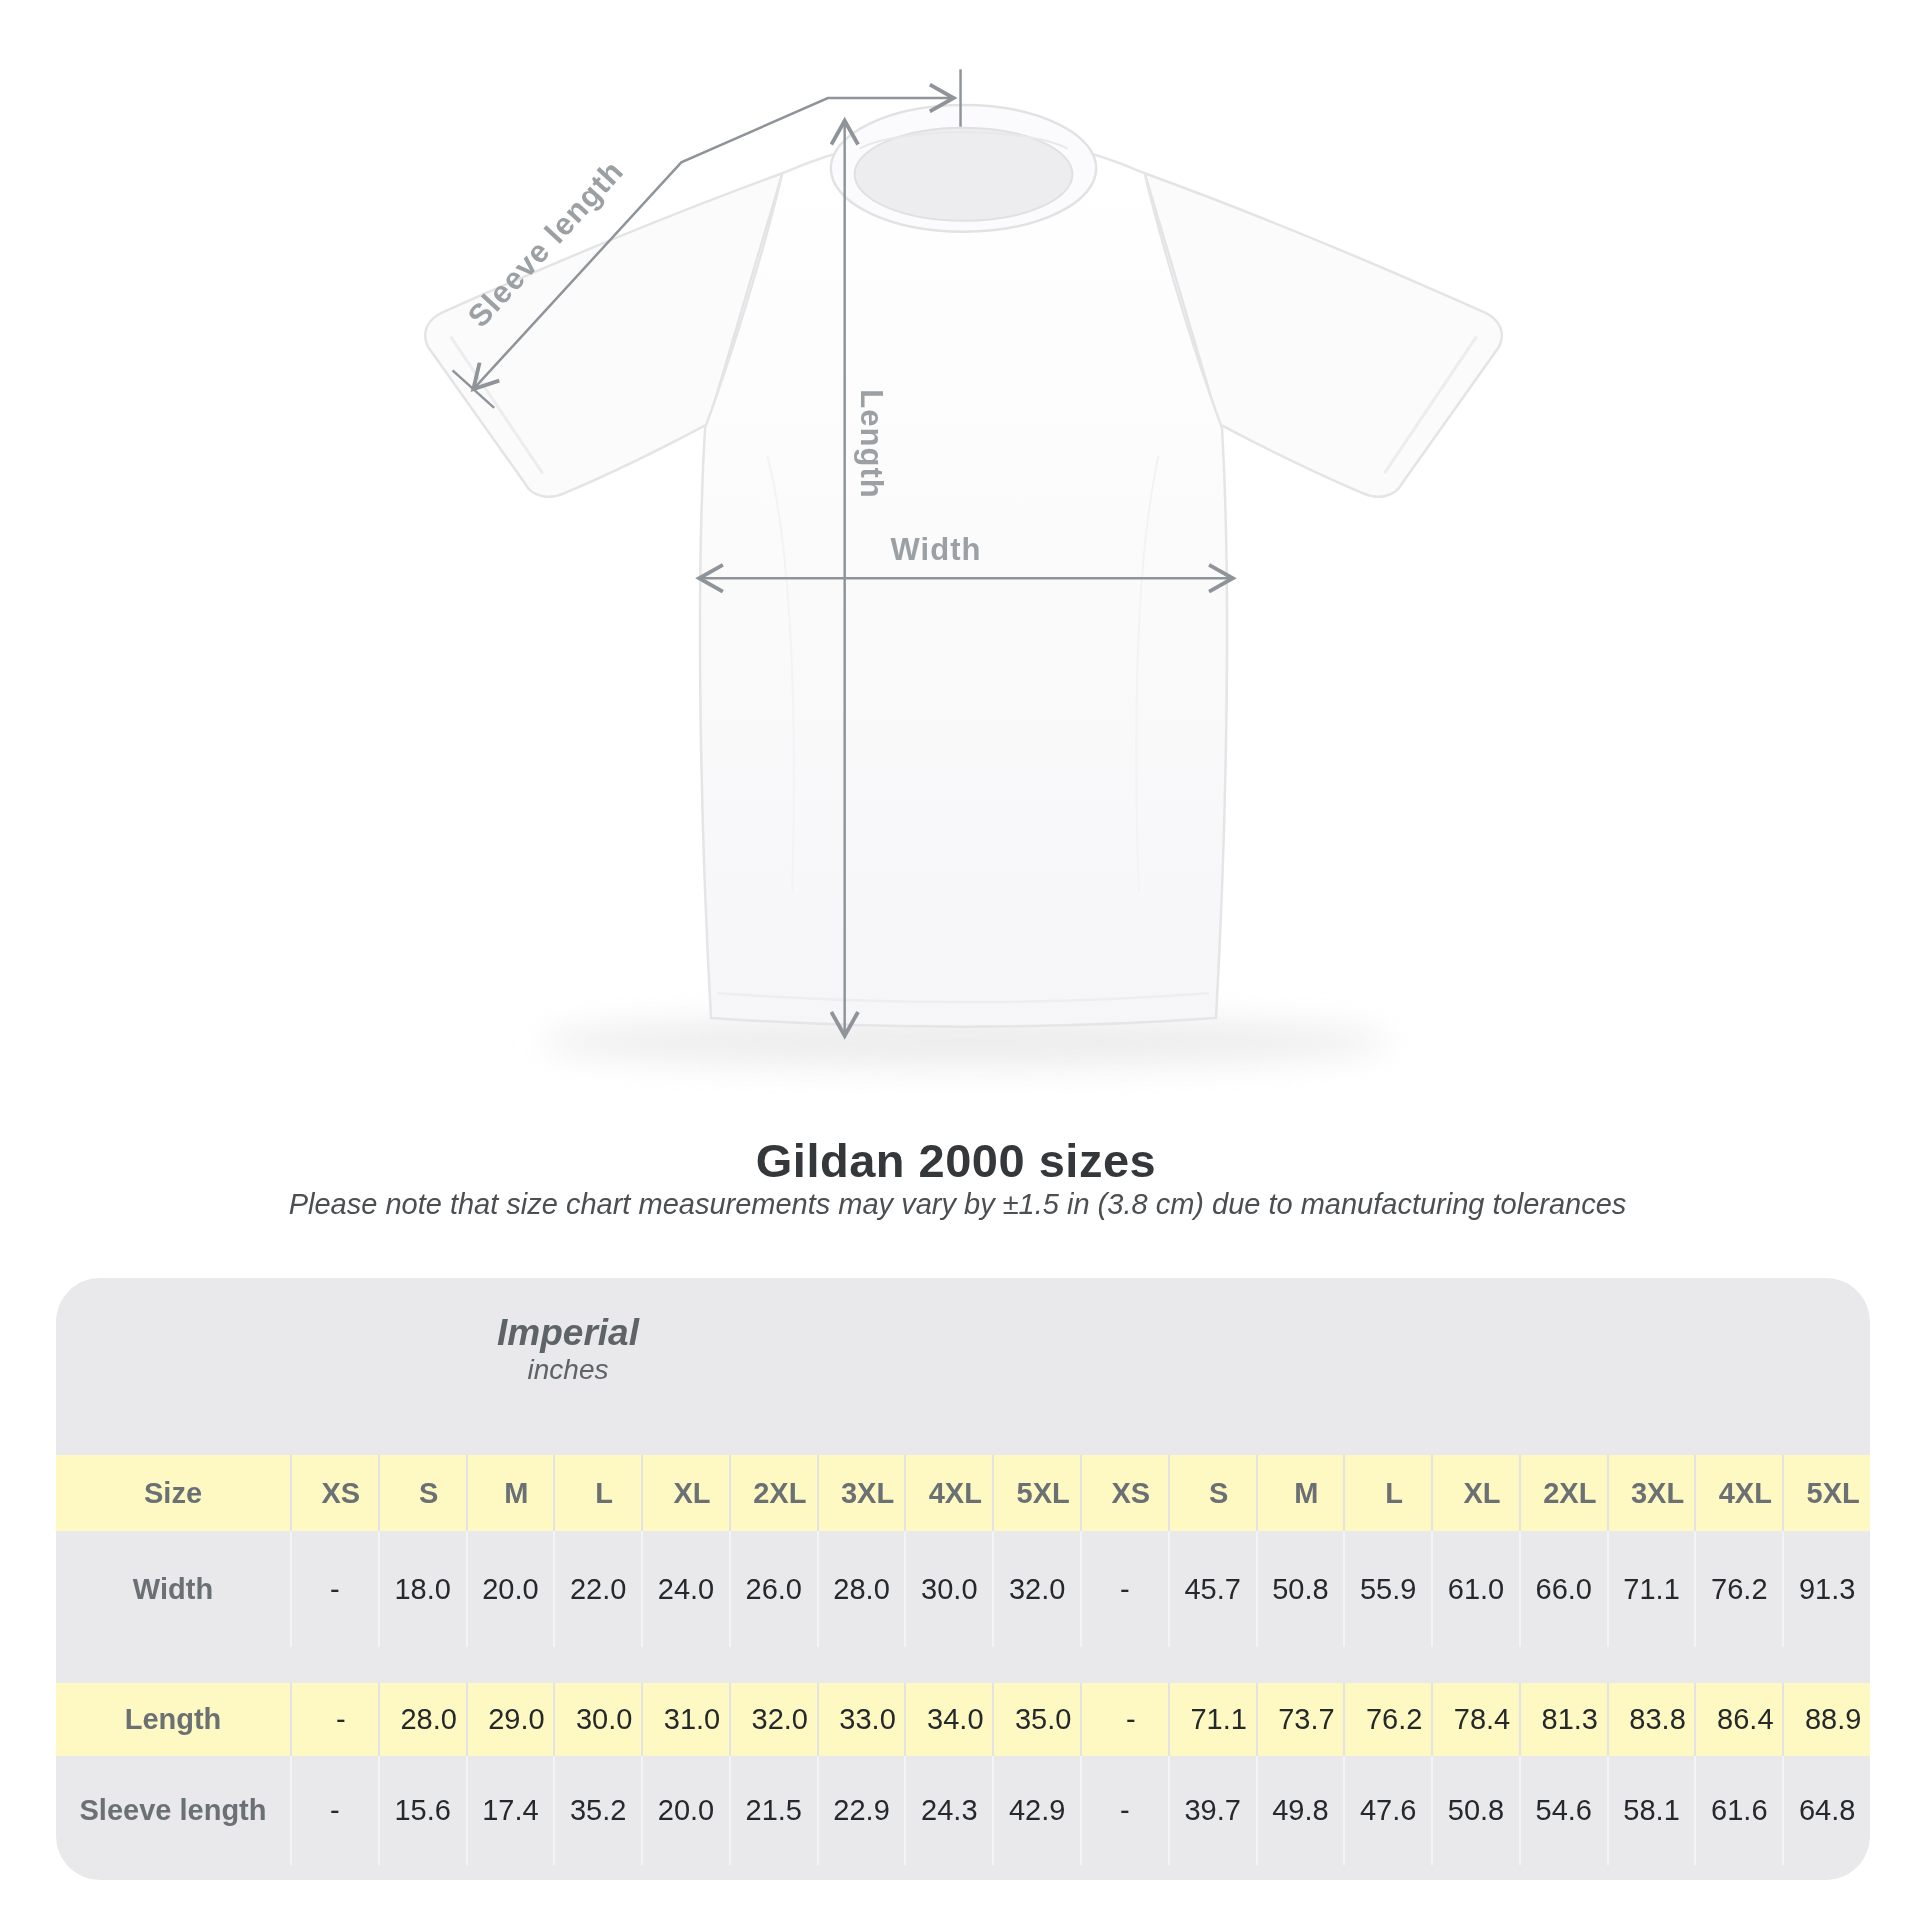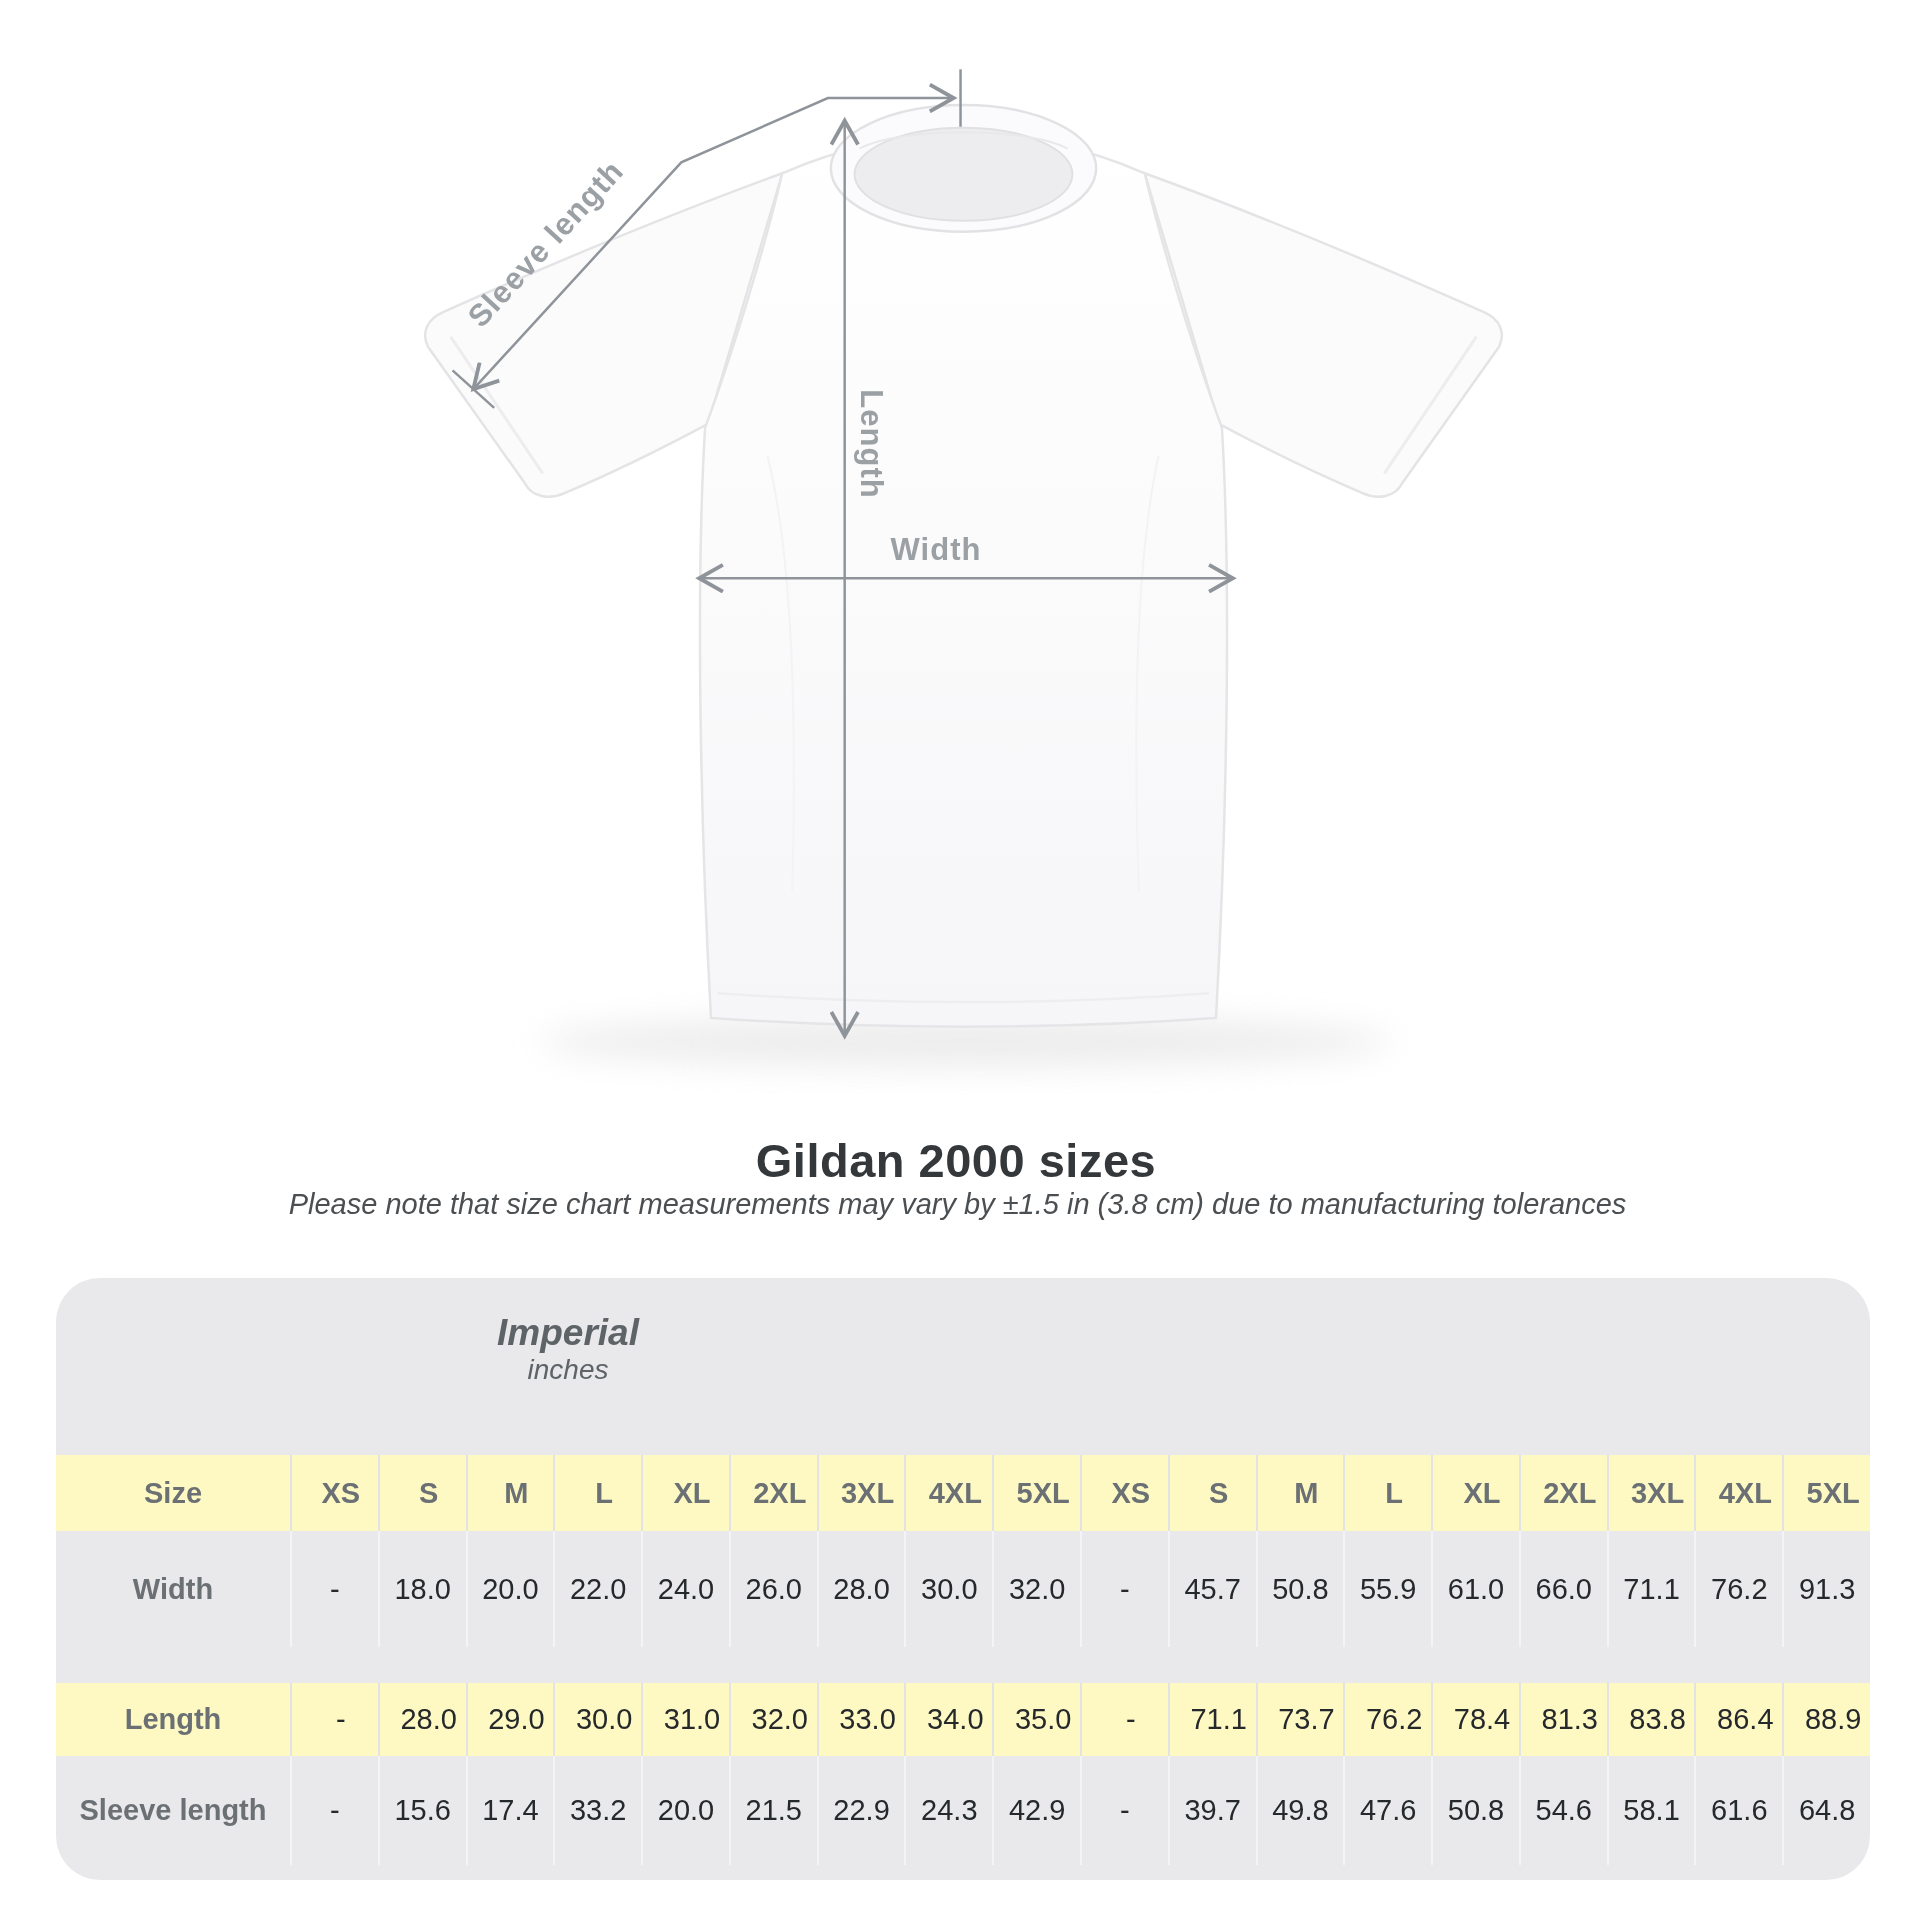--- a/index.html
+++ b/index.html
@@ -181,21 +181,21 @@
     <div class="cell v sep">83.8</div>
     <div class="cell v sep">86.4</div>
     <div class="cell v sep">88.9</div>
   </div>
 
   <div class="trow row-gray">
     <div class="cell lbl">Sleeve length</div>
     <div class="cell v sep">-</div>
     <div class="cell v sep">15.6</div>
     <div class="cell v sep">17.4</div>
-    <div class="cell v sep">33.2</div>
+    <div class="cell v sep">35.2</div>
     <div class="cell v sep">20.0</div>
     <div class="cell v sep">21.5</div>
     <div class="cell v sep">22.9</div>
     <div class="cell v sep">24.3</div>
     <div class="cell v sep">42.9</div>
     <div class="cell v sep">-</div>
     <div class="cell v sep">39.7</div>
     <div class="cell v sep">49.8</div>
     <div class="cell v sep">47.6</div>
     <div class="cell v sep">50.8</div>

